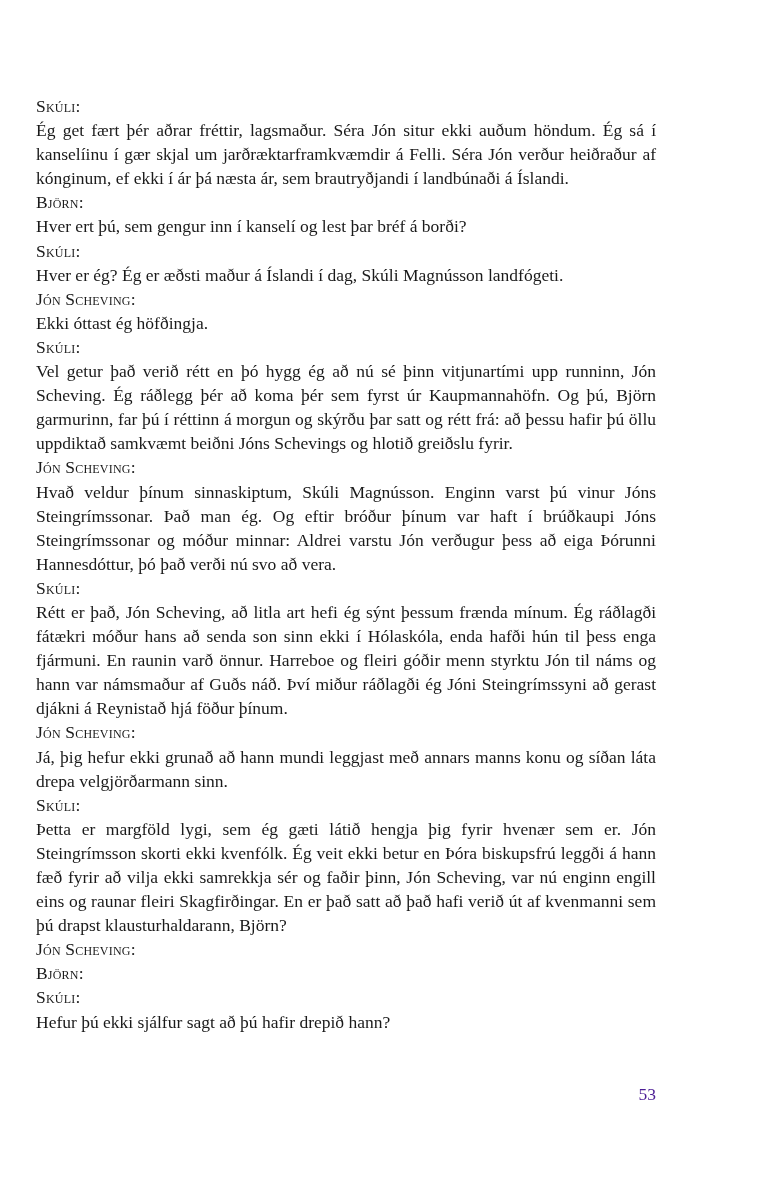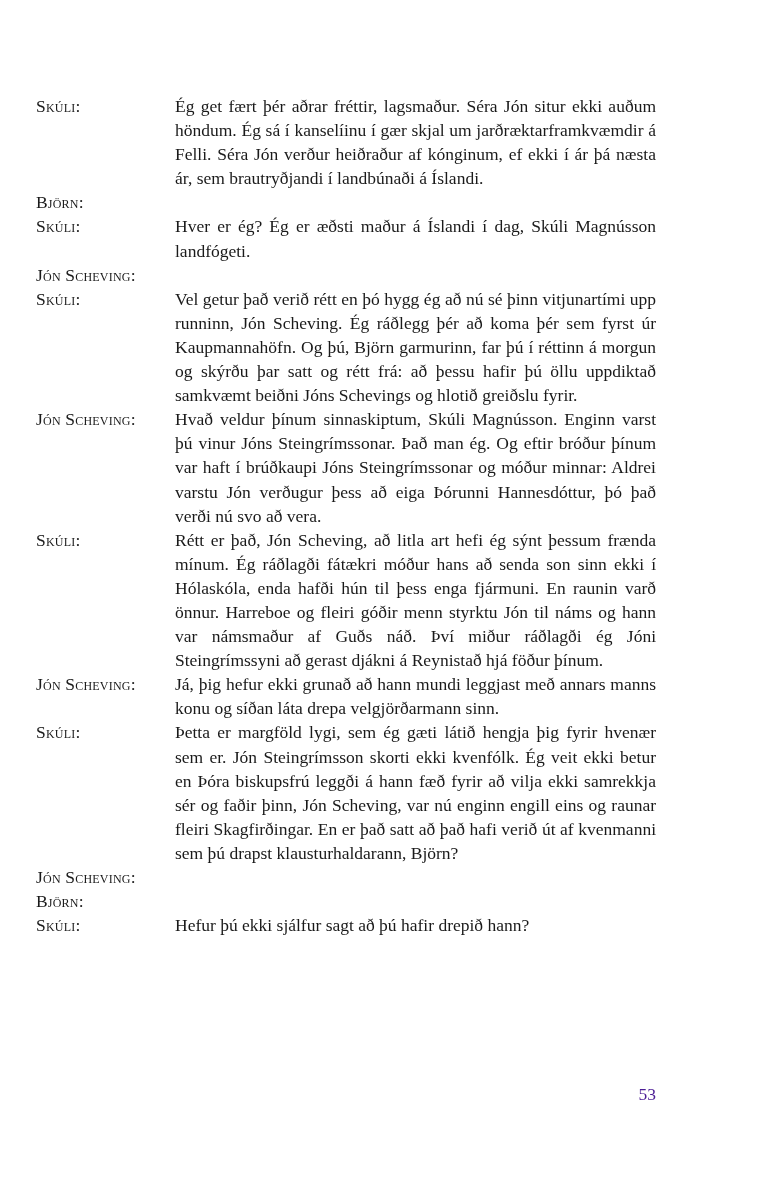--- a/index.html
+++ b/index.html
@@ -2,21 +2,21 @@
 <html><head>
 <meta charset="utf-8">
 <style>
   html, body { margin: 0; padding: 0; background: #ffffff; }
   body { width: 780px; height: 1200px; position: relative; overflow: hidden; }
   .page {
     position: absolute; left: 36px; top: 94px; width: 620px;
     font-family: "Liberation Serif", "DejaVu Serif", serif;
     font-size: 17.5px; line-height: 24.1px; color: #1a1a1a;
   }
-  .row { display: flex; }
+  .row { display: flex; flex-direction: column; }
   .speaker {
     width: 139px; flex: none;
     font-variant: small-caps; letter-spacing: 0.2px;
   }
   .line {
     flex: 1; text-align: justify; hyphens: manual;
   }
   .page-number {
     position: absolute; left: 620px; top: 1084px; width: 36px; text-align: right;
     font-family: "Liberation Serif", "DejaVu Serif", serif; font-size: 17.5px; color: #4c1d95;
@@ -25,27 +25,29 @@
 </head>
 <body>
 
 <div class="page">
   <div class="row">
     <span class="speaker">Skúli:</span>
     <span class="line">Ég get fært þér aðrar fréttir, lagsmaður. Séra Jón situr ekki auðum höndum. Ég sá í kanselíinu í gær skjal um jarðrækt­arframkvæmdir á Felli. Séra Jón verður heiðraður af kónginum, ef ekki í ár þá næsta ár, sem brautryðjandi í landbúnaði á Ís­landi.</span>
   </div>
   <div class="row">
     <span class="speaker">Björn:</span>
+    <span class="line">Hver ert þú, sem gengur inn í kanselí og lest þar bréf á borði?</span>
   </div>
   <div class="row">
     <span class="speaker">Skúli:</span>
     <span class="line">Hver er ég? Ég er æðsti maður á Íslandi í dag, Skúli Magnússon landfógeti.</span>
   </div>
   <div class="row">
     <span class="speaker">Jón Scheving:</span>
+    <span class="line">Ekki óttast ég höfðingja.</span>
   </div>
   <div class="row">
     <span class="speaker">Skúli:</span>
     <span class="line">Vel getur það verið rétt en þó hygg ég að nú sé þinn vitjunartími upp runninn, Jón Scheving. Ég ráðlegg þér að koma þér sem fyrst úr Kaupmannahöfn. Og þú, Björn garmurinn, far þú í rétt­inn á morgun og skýrðu þar satt og rétt frá: að þessu hafir þú öllu uppdiktað samkvæmt beiðni Jóns Schevings og hlotið greiðslu fyrir.</span>
   </div>
   <div class="row">
     <span class="speaker">Jón Scheving:</span>
     <span class="line">Hvað veldur þínum sinnaskiptum, Skúli Magnússon. Enginn varst þú vinur Jóns Steingrímssonar. Það man ég. Og eftir bróð­ur þínum var haft í brúðkaupi Jóns Steingrímssonar og móður minnar: Aldrei varstu Jón verðugur þess að eiga Þórunni Hann­esdóttur, þó það verði nú svo að vera.</span>
   </div>
   <div class="row">

